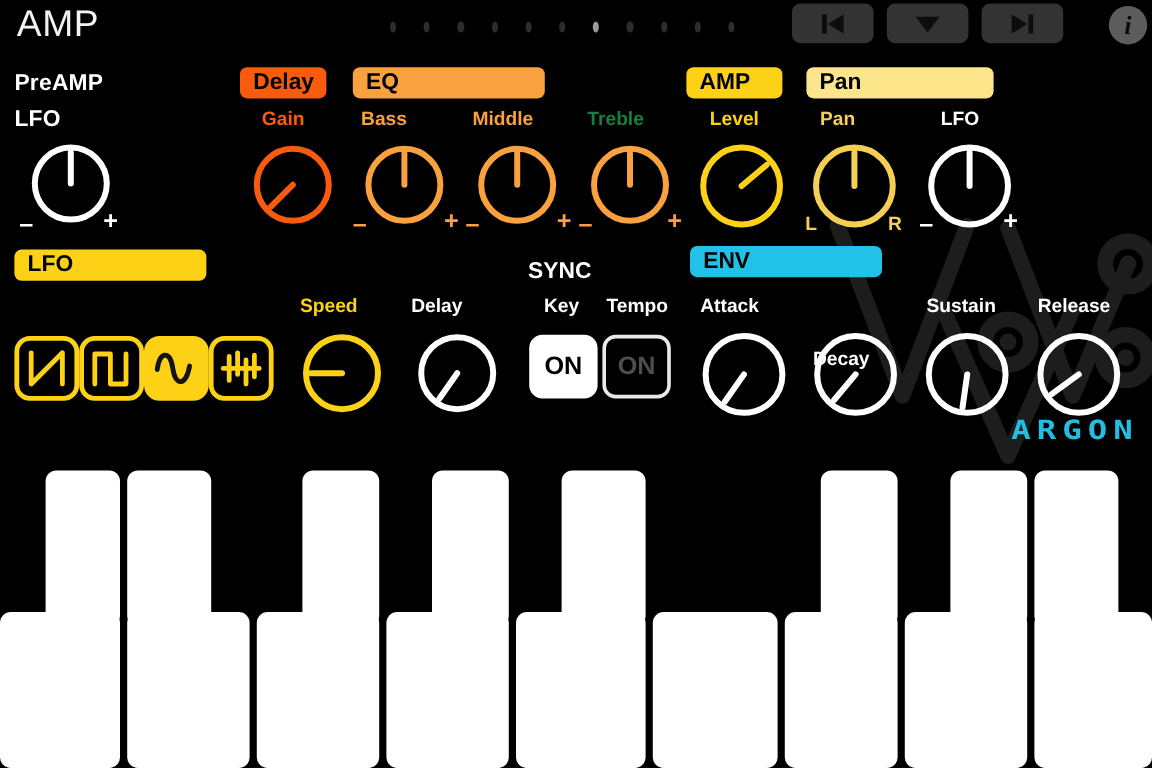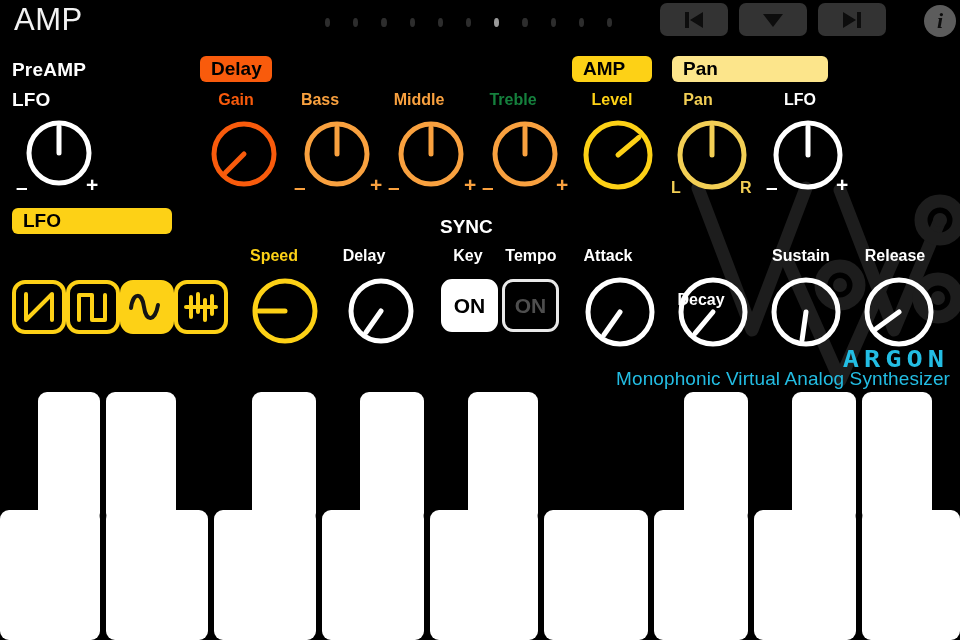--- a/index.html
+++ b/index.html
@@ -184,20 +184,21 @@
   <div class="badge" style="left:200px;top:56px;width:72px;background:#f95b0c;">Delay</div>
   <div class="knob-label" style="left:200px;top:91px;width:72px;color:#f95b0c;">Gain</div>
 
   <div class="knob" style="left:209px;top:119px;">
     <svg width="70" height="70" viewBox="0 0 70 70">
       <circle cx="35" cy="35" r="30" fill="none" stroke="#f95b0c" stroke-width="5"></circle>
       <line x1="35" y1="35" x2="16.3" y2="53.7" stroke="#f95b0c" stroke-width="5" stroke-linecap="round"></line>
     </svg>
   </div>
 
+  <div class="badge" style="left:294px;top:56px;width:160px;background:#f9a13f;">EQ</div>
 
   <div class="knob-label" style="left:292px;top:91px;width:56px;color:#f9a13f;">Bass</div>
   <div class="knob" style="left:302px;top:119px;">
     <svg width="70" height="70" viewBox="0 0 70 70">
       <circle cx="35" cy="35" r="30" fill="none" stroke="#f9a13f" stroke-width="5"></circle>
       <line x1="35" y1="35" x2="35" y2="9" stroke="#f9a13f" stroke-width="5" stroke-linecap="round"></line>
     </svg>
   </div>
   <div class="pm" style="left:294px;top:176px;color:#f9a13f;">–</div>
   <div class="pm" style="left:370px;top:174px;color:#f9a13f;">+</div>
@@ -299,20 +300,21 @@
   <div class="knob-label" style="left:438px;top:247px;width:60px;color:#ffffff;">Key</div>
   <div class="onbtn active" style="left:441px;top:279px;">
     <span>ON</span>
   </div>
 
   <div class="knob-label" style="left:492px;top:247px;width:78px;color:#ffffff;">Tempo</div>
   <div class="onbtn inactive" style="left:502px;top:279px;">
     <span>ON</span>
   </div>
 
+  <div class="badge" style="left:575px;top:205px;width:160px;background:#22c1e8;">ENV</div>
 
   <div class="knob-label" style="left:572px;top:247px;width:72px;color:#ffffff;">Attack</div>
   <div class="knob" style="left:583px;top:275px;">
     <svg width="74" height="74" viewBox="0 0 74 74">
       <circle cx="37" cy="37" r="32" fill="none" stroke="#ffffff" stroke-width="5"></circle>
       <line x1="37" y1="37" x2="21" y2="59.8" stroke="#ffffff" stroke-width="5" stroke-linecap="round"></line>
     </svg>
   </div>
 
   <div class="knob-label" style="left:668px;top:247px;width:66px;color:#ffffff;margin-top:44px;">Decay</div>
@@ -333,21 +335,20 @@
 
   <div class="knob-label" style="left:852px;top:247px;width:86px;color:#ffffff;">Release</div>
   <div class="knob" style="left:862px;top:275px;">
     <svg width="74" height="74" viewBox="0 0 74 74">
       <circle cx="37" cy="37" r="32" fill="none" stroke="#ffffff" stroke-width="5"></circle>
       <line x1="37" y1="37" x2="14.4" y2="53.4" stroke="#ffffff" stroke-width="5" stroke-linecap="round"></line>
     </svg>
   </div>
 
   <div class="brand">ARGON</div>
-  <div class="tagline">Monophonic Virtual Analog Synthesizer</div>
 
   <div class="keyboard">
 
     <div class="wtop" style="left:38px;top:0px;width:62px;height:130px;"></div>
     <div class="wtop" style="left:106px;top:0px;width:70px;height:130px;"></div>
     <div class="wtop" style="left:252px;top:0px;width:64px;height:130px;"></div>
     <div class="wtop" style="left:360px;top:0px;width:64px;height:130px;"></div>
     <div class="wtop" style="left:468px;top:0px;width:70px;height:130px;"></div>
     <div class="wtop" style="left:684px;top:0px;width:64px;height:130px;"></div>
     <div class="wtop" style="left:792px;top:0px;width:64px;height:130px;"></div>

